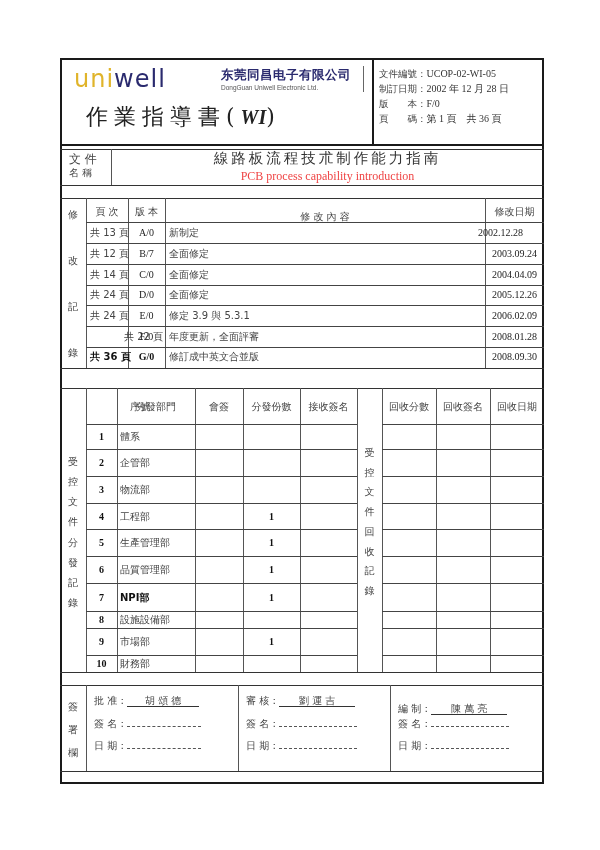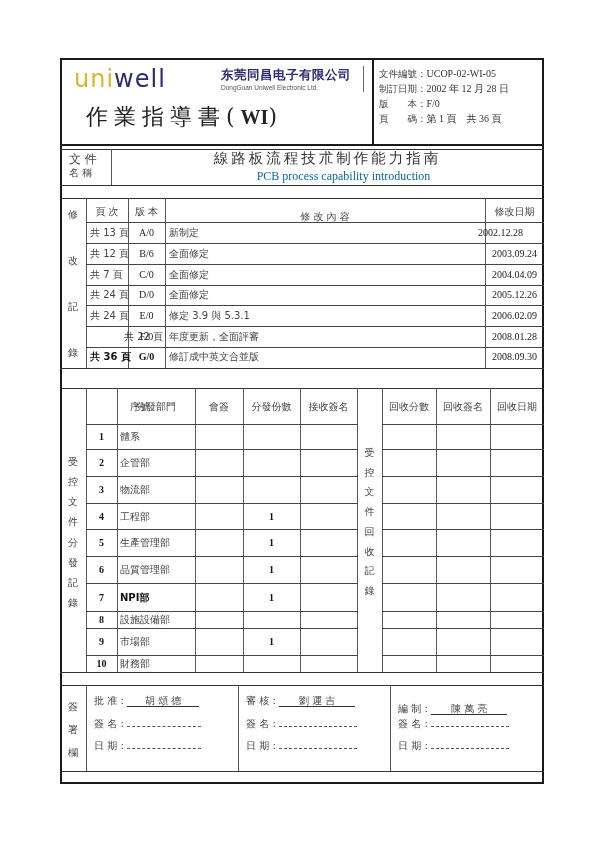--- a/index.html
+++ b/index.html
@@ -16,25 +16,25 @@
   .ser { font-family: "Liberation Serif", "DejaVu Serif", serif; color: #222; }
   .center { text-align: center; }
   .vert { position: absolute; display: flex; flex-direction: column; align-items: center; justify-content: space-between; font-family: "DejaVu Sans", sans-serif; font-size: 10px; color: #444; }
   
   .logo-u { font-family: "DejaVu Sans", sans-serif; font-size: 24px; letter-spacing: 1px; font-weight: normal; }
   .logo-yellow { color: #e0b42a; }
   .logo-navy { color: #2a2a6e; }
   .company-cn { font-family: "DejaVu Sans", sans-serif; font-size: 12.5px; font-weight: bold; color: #2a2a6e; letter-spacing: 0.5px; }
   .company-en { font-family: "Liberation Sans", sans-serif; font-size: 6.5px; color: #555; }
   .doc-type { font-family: "DejaVu Serif", serif; font-size: 22px; letter-spacing: 6px; color: #222; }
-  .doc-type b { font-family: "Liberation Serif", serif; font-size: 20px; letter-spacing: 0; }
+  .doc-type b { font-family: "Liberation Serif", serif; font-size: 20px; letter-spacing: 0; font-style: italic; }
   .info { font-size: 10px; color: #333; font-family: "Liberation Serif", serif; }
   .info .lbl { font-family: "DejaVu Sans", sans-serif; color: #444; font-size: 9.5px; }
   .title-cn { font-family: "DejaVu Sans", sans-serif; font-size: 14.5px; letter-spacing: 3px; color: #333; }
-  .title-en { font-family: "Liberation Serif", serif; font-size: 12px; color: #0369a1; margin-left: 16px; }
+  .title-en { font-family: "Liberation Serif", serif; font-size: 12px; color: #ef4444; }
   .bold { font-weight: bold; color: #111; }
   .ul { display: inline-block; border-bottom: 1px solid #333; text-align: center; }
   .dash { display: inline-block; border-bottom: 1px dashed #555; height: 9px; vertical-align: baseline; }
 </style>
 </head>
 <body>
 
 <div class="abs frame"></div>
 
 <div class="vline thick" style="left:372px; top:58px; height:87px;"></div>
@@ -100,26 +100,26 @@
 <div class="txt cjk center" style="left:485px; width:59px; top:207px;">修改日期</div>
 
 <div>
   <div class="txt cjk" style="left:90px; top:228px;">共 13 頁</div>
   <div class="txt ser center" style="left:128px; width:37px; top:228px;">A/0</div>
   <div class="txt cjk" style="left:169px; top:228px;">新制定</div>
   <div class="txt ser center" style="left:460px; width:81px; top:228px;">2002.12.28</div>
 </div>
 <div>
   <div class="txt cjk" style="left:90px; top:249px;">共 12 頁</div>
-  <div class="txt ser center" style="left:128px; width:37px; top:249px;">B/6</div>
+  <div class="txt ser center" style="left:128px; width:37px; top:249px;">B/7</div>
   <div class="txt cjk" style="left:169px; top:249px;">全面修定</div>
   <div class="txt ser center" style="left:485px; width:59px; top:249px;">2003.09.24</div>
 </div>
 <div>
-  <div class="txt cjk" style="left:90px; top:270px;">共 7 頁</div>
+  <div class="txt cjk" style="left:90px; top:270px;">共 14 頁</div>
   <div class="txt ser center" style="left:128px; width:37px; top:270px;">C/0</div>
   <div class="txt cjk" style="left:169px; top:270px;">全面修定</div>
   <div class="txt ser center" style="left:485px; width:59px; top:270px;">2004.04.09</div>
 </div>
 <div>
   <div class="txt cjk" style="left:90px; top:290px;">共 24 頁</div>
   <div class="txt ser center" style="left:128px; width:37px; top:290px;">D/0</div>
   <div class="txt cjk" style="left:169px; top:290px;">全面修定</div>
   <div class="txt ser center" style="left:485px; width:59px; top:290px;">2005.12.26</div>
 </div>

